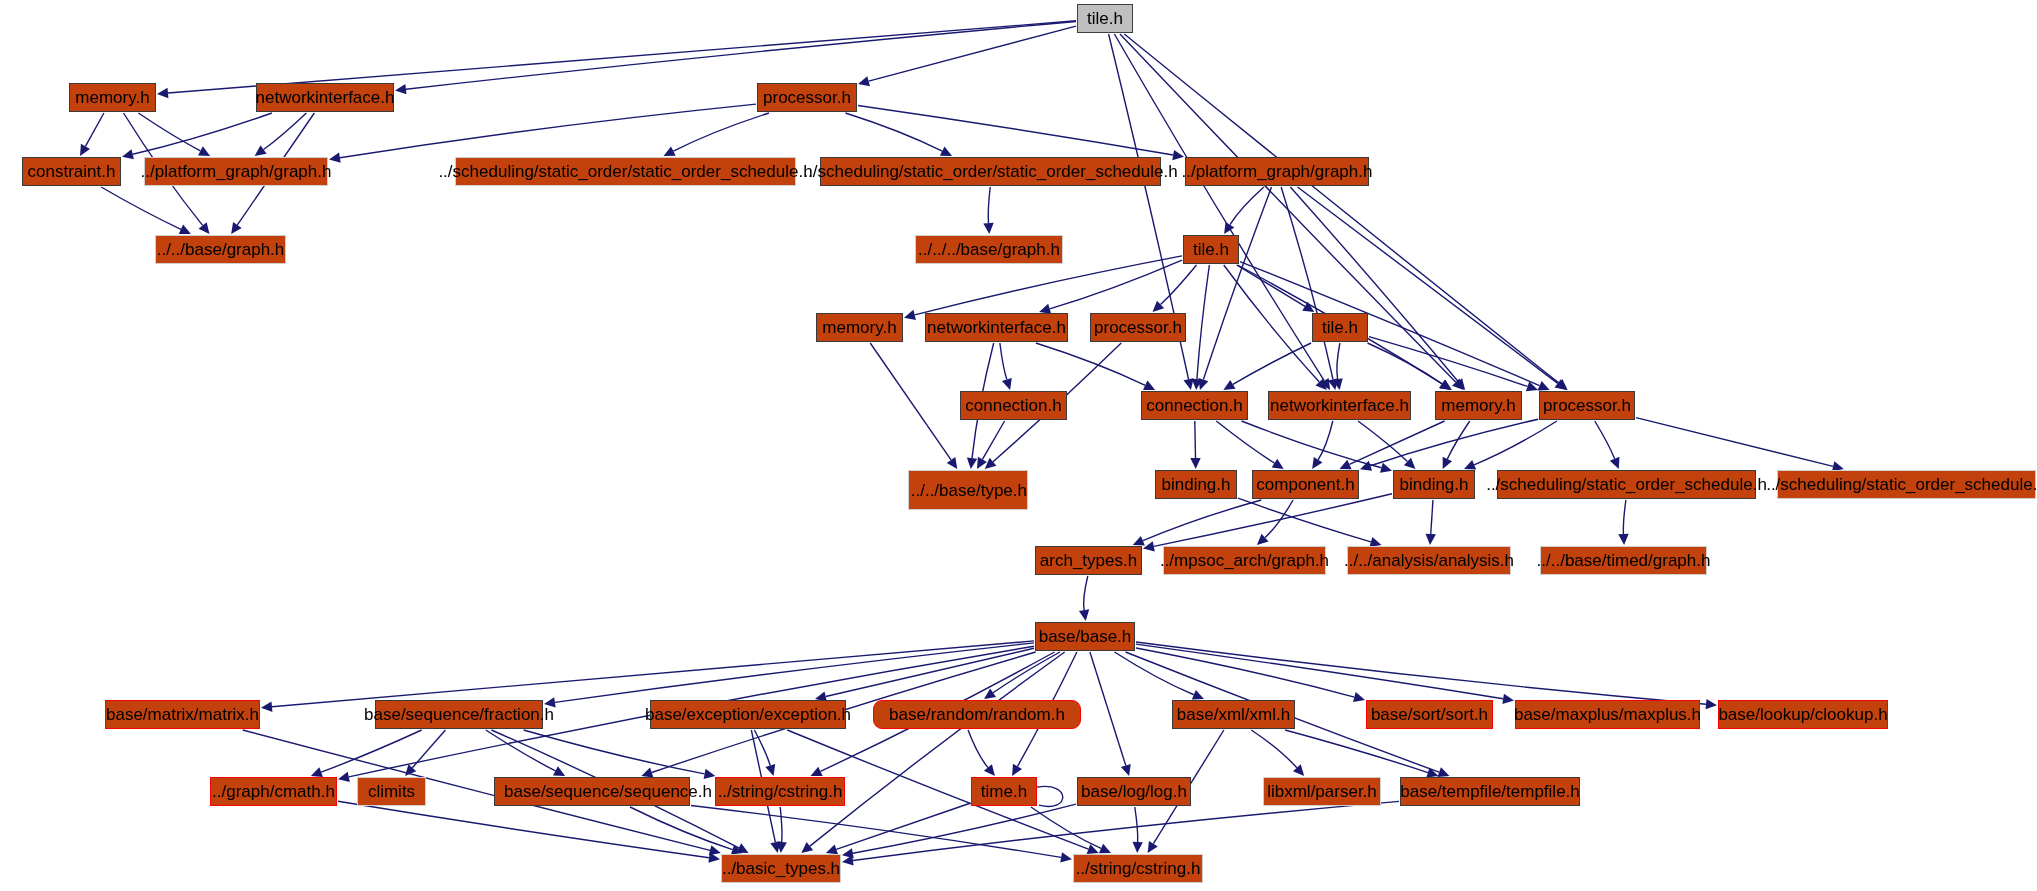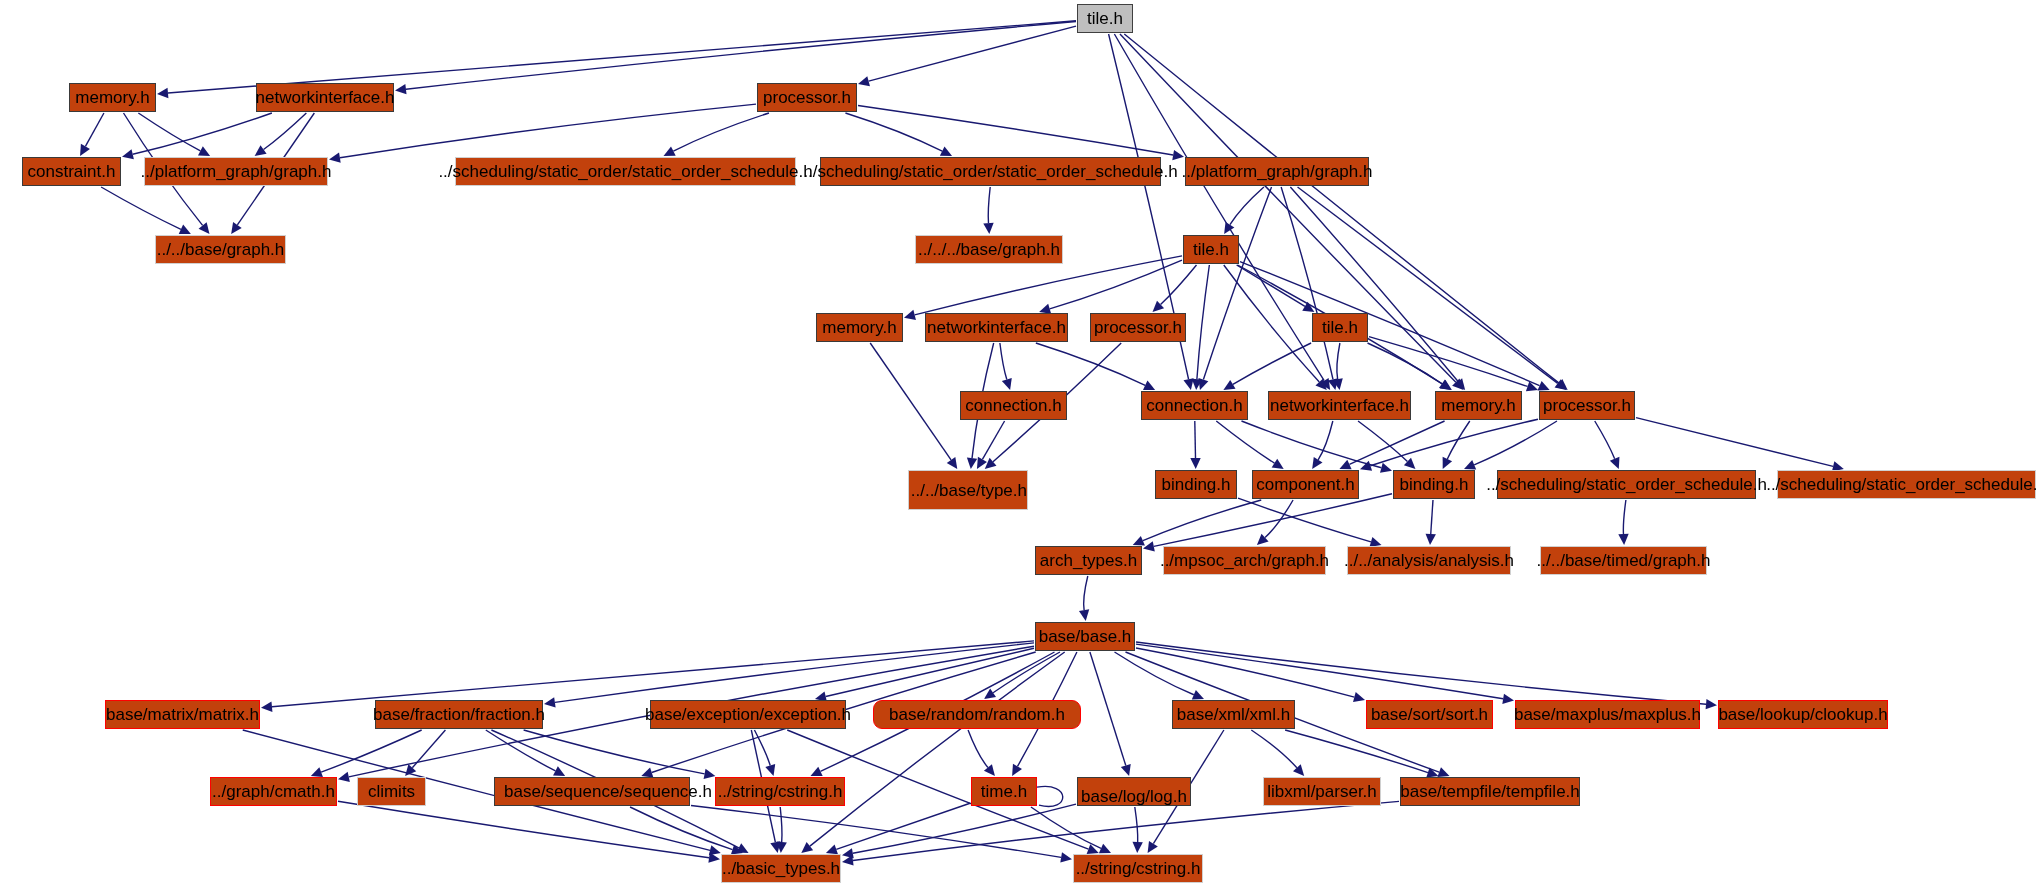--- a/index.html
+++ b/index.html
@@ -505,21 +505,21 @@
       <div class="node faint" style="left: 1540px; top: 546px; width: 167px; height: 29px;">
         <span class="nlabel">../../base/timed/graph.h</span>
       </div>
       <div class="node solid" style="left: 1035px; top: 622px; width: 100px; height: 29px;">
         <span class="nlabel">base/base.h</span>
       </div>
       <div class="node red" style="left: 105px; top: 700px; width: 155px; height: 29px;">
         <span class="nlabel">base/matrix/matrix.h</span>
       </div>
       <div class="node solid" style="left: 375px; top: 700px; width: 168px; height: 29px;">
-        <span class="nlabel">base/fraction/fraction.h</span>
+        <span class="nlabel">base/sequence/fraction.h</span>
       </div>
       <div class="node solid" style="left: 650px; top: 700px; width: 196px; height: 29px;">
         <span class="nlabel">base/exception/exception.h</span>
       </div>
       <div class="node red" style="left: 873px; top: 700px; width: 208px; height: 29px; border-radius: 9px;">
         <span class="nlabel">base/random/random.h</span>
       </div>
       <div class="node solid" style="left: 1172px; top: 700px; width: 123px; height: 29px;">
         <span class="nlabel">base/xml/xml.h</span>
       </div>
@@ -540,21 +540,21 @@
       </div>
       <div class="node solid" style="left: 494px; top: 777px; width: 196px; height: 29px; padding-left: 32px;">
         <span class="nlabel">base/sequence/sequence.h</span>
       </div>
       <div class="node red" style="left: 715px; top: 777px; width: 130px; height: 29px;">
         <span class="nlabel">../string/cstring.h</span>
       </div>
       <div class="node red" style="left: 971px; top: 777px; width: 66px; height: 29px;">
         <span class="nlabel">time.h</span>
       </div>
-      <div class="node solid" style="left: 1077px; top: 777px; width: 114px; height: 29px; align-items: flex-end;">
+      <div class="node solid" style="left: 1077px; top: 777px; width: 114px; height: 29px;">
         <span class="nlabel">base/log/log.h</span>
       </div>
       <div class="node faint" style="left: 1263px; top: 777px; width: 118px; height: 29px;">
         <span class="nlabel">libxml/parser.h</span>
       </div>
       <div class="node solid" style="left: 1400px; top: 777px; width: 180px; height: 29px;">
         <span class="nlabel">base/tempfile/tempfile.h</span>
       </div>
       <div class="node faint" style="left: 721px; top: 854px; width: 120px; height: 29px;">
         <span class="nlabel">../basic_types.h</span>

